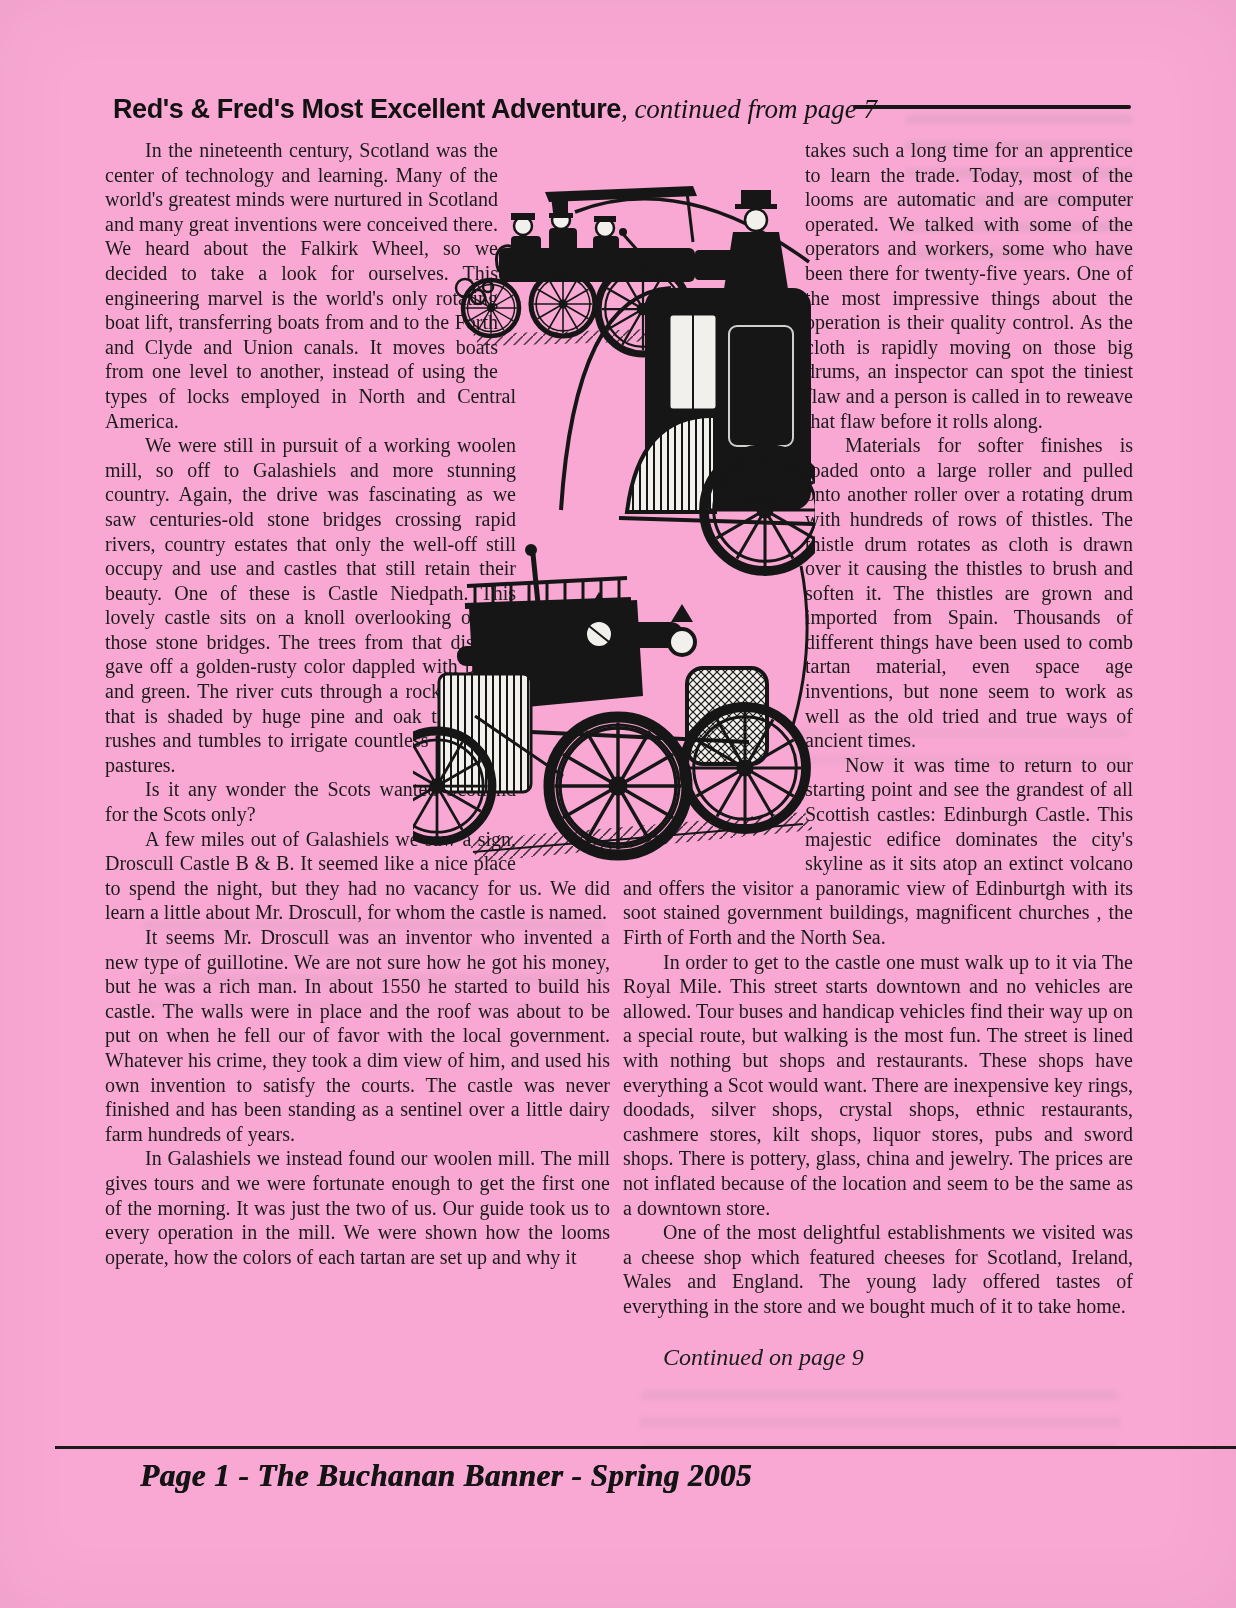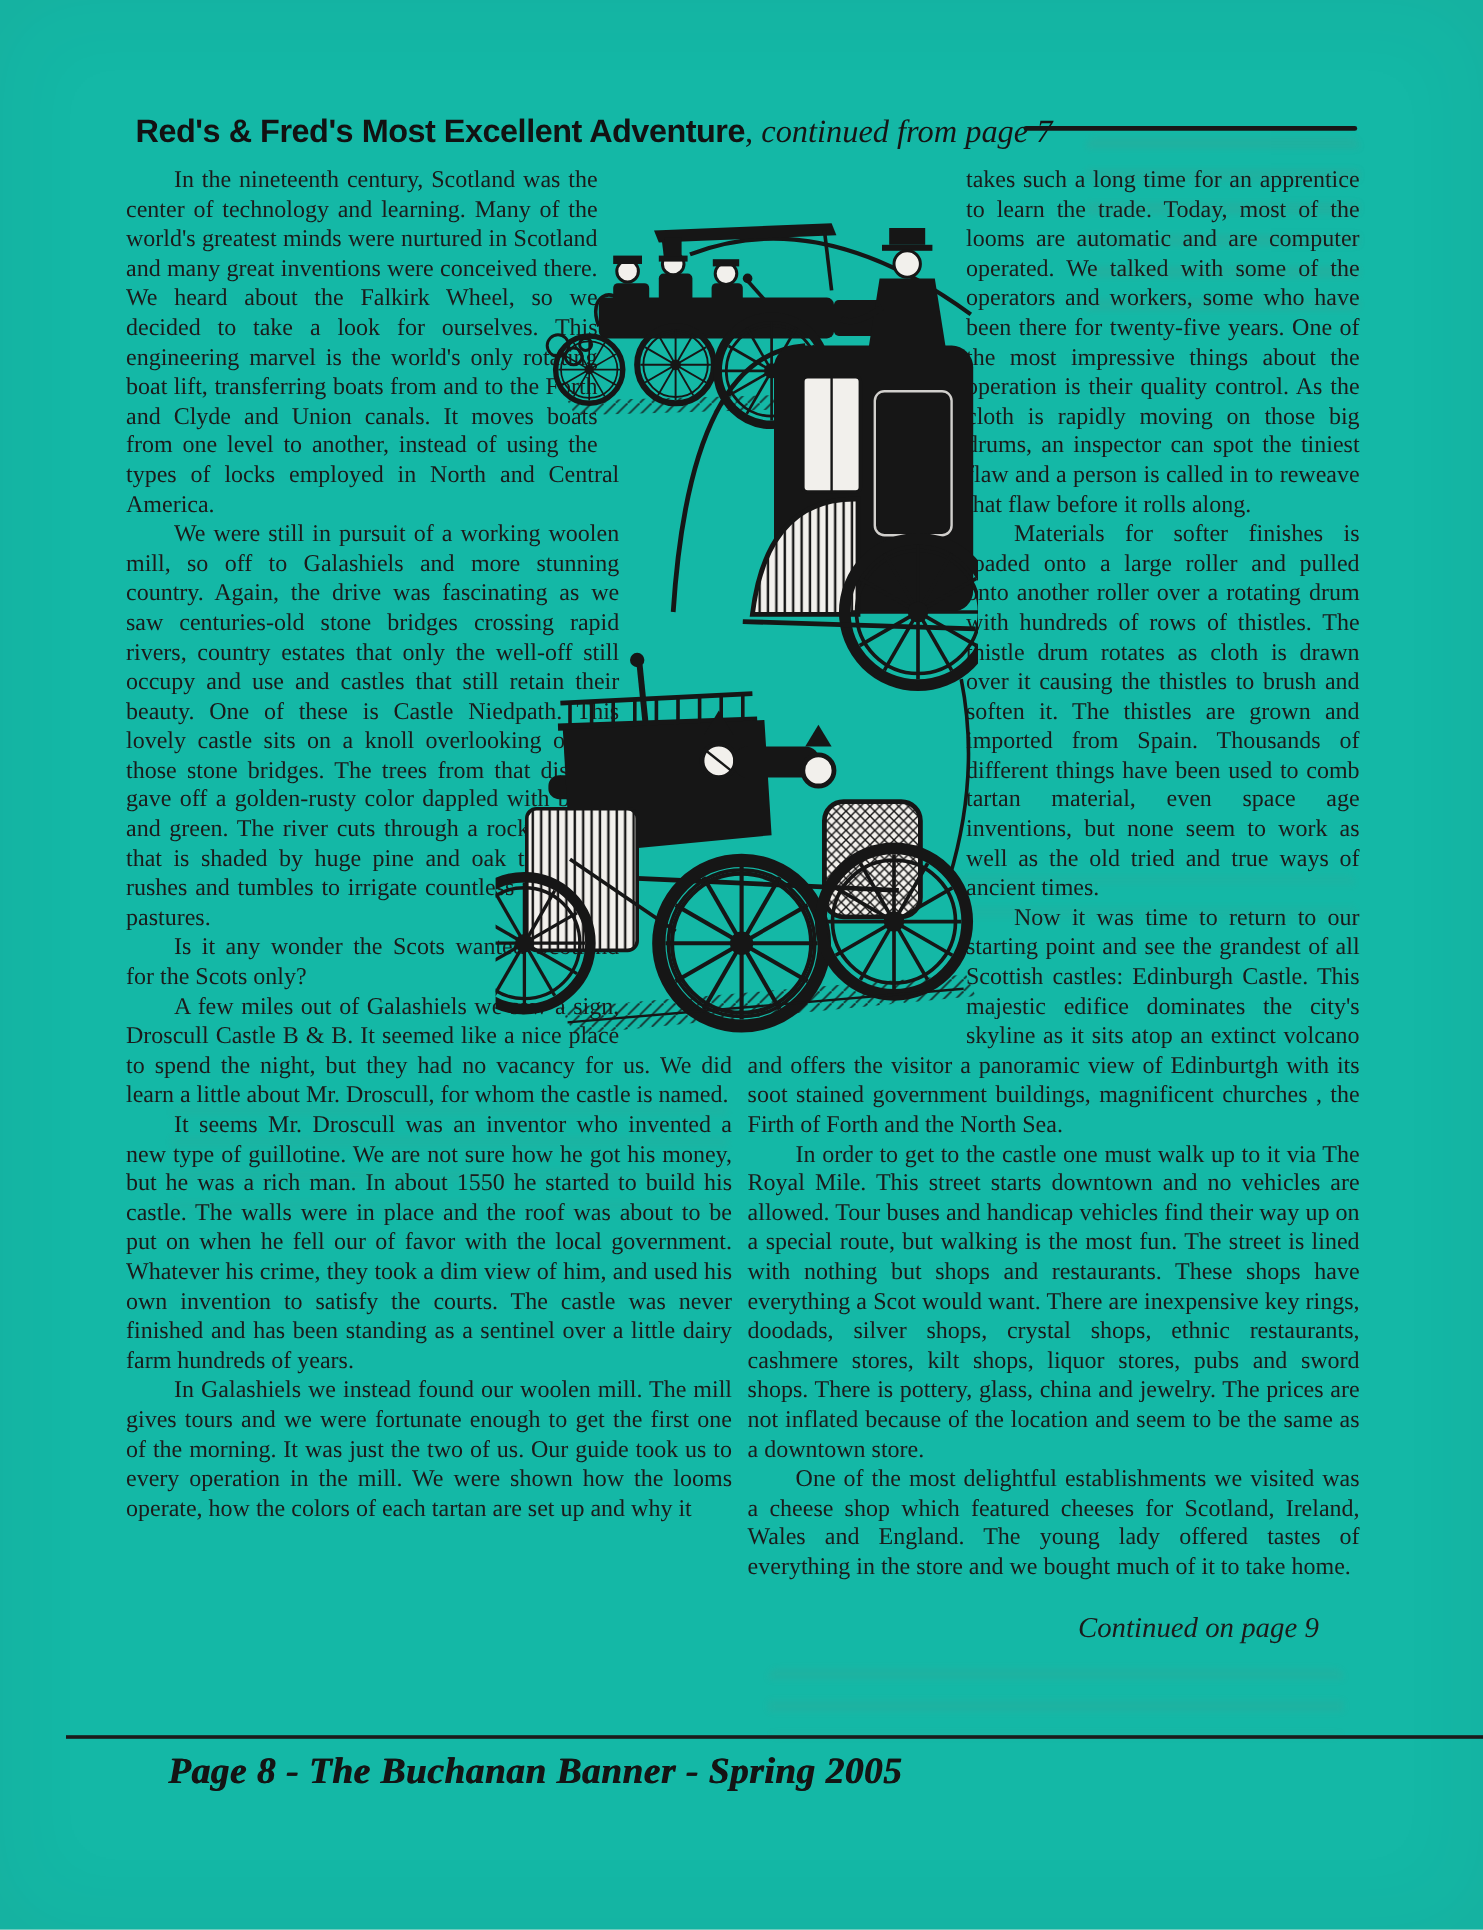--- a/index.html
+++ b/index.html
@@ -4,21 +4,21 @@
 <style>
   html,body{margin:0;padding:0;}
   body{
     width:1236px;height:1608px;
     background:#eeece7;
     font-family:"Liberation Serif", serif;
     position:relative;
   }
   .page{
     position:absolute;inset:0;
-    background:#14b8a6;
+    background:#f9a8d4;
     box-shadow:inset 0 0 80px rgba(60,55,45,.06);
     overflow:hidden;
   }
   
   .header{
     position:absolute;left:113px;top:94px;width:1040px;
     white-space:nowrap;
   }
   .title{
     font-family:"Liberation Sans", sans-serif;
@@ -42,21 +42,21 @@
     text-align:justify;
   }
   .col-left{width:505px;}
   .col-right{width:510px;}
   .col p{margin:0;text-indent:40px;}
   .col p.noindent{text-indent:0;}
   .sp1{float:right;width:112px;height:205px;margin-top:25px;}
   .sp2{float:right;clear:right;width:94px;height:495px;}
   .spr{float:left;width:182px;height:700px;margin-top:25px;}
   .continued{
-    text-indent:0;text-align:right;font-style:italic;
+    text-indent:0;font-style:italic;
     font-size:24px;margin-top:26px !important;padding-right:34px;
   }
   
   .illustration{
     position:absolute;left:413px;top:176px;width:402px;height:690px;margin:0;
     pointer-events:none;
   }
   .illustration svg{display:block;width:100%;height:100%;}
   
   .footer-rule{
@@ -229,15 +229,15 @@
           <circle cx="205" cy="610" r="61" fill="none" stroke-width="3"></circle>
           <use href="#wheel" transform="translate(332,592) scale(1.22)"></use>
           <polygon points="54,664 392,636 400,654 66,686" fill="url(#diag)" stroke="none" opacity="0.85"></polygon>
           <line x1="60" y1="676" x2="390" y2="648" stroke-width="2"></line>
         </g>
       </g>
     </svg>
   </figure>
 
   <div class="footer-rule"></div>
-  <div class="footer-text">Page 8 - The Buchanan Banner - Spring 2005</div>
+  <div class="footer-text">Page 1 - The Buchanan Banner - Spring 2005</div>
 
 </div>
 
 </body></html>

